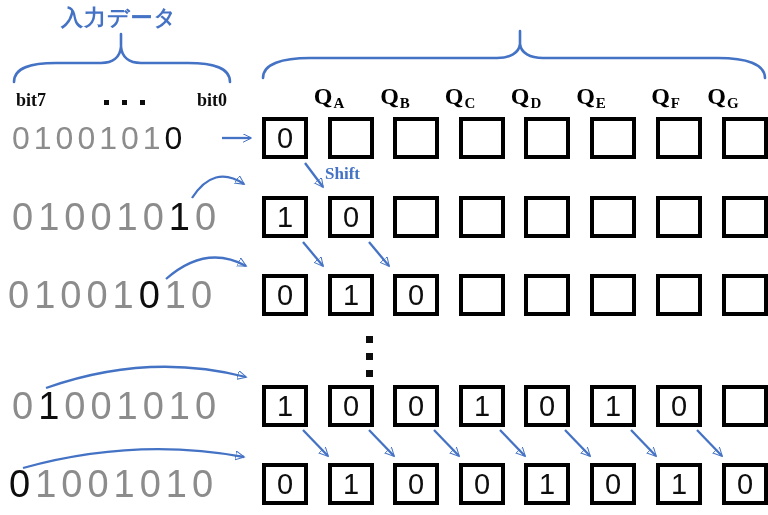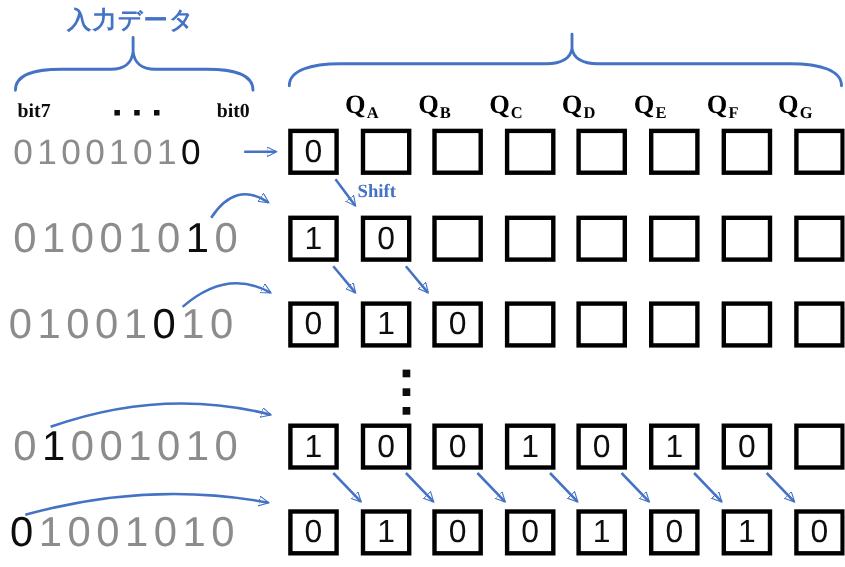--- a/index.html
+++ b/index.html
@@ -79,21 +79,21 @@
       <i></i>
       <i></i>
     </div>
 
   <div>
       <div class="q-label" style="left: 262px;"><span>Q</span><span class="sub">A</span></div>
       <div class="q-label" style="left: 328px;"><span>Q</span><span class="sub">B</span></div>
       <div class="q-label" style="left: 393px;"><span>Q</span><span class="sub">C</span></div>
       <div class="q-label" style="left: 459px;"><span>Q</span><span class="sub">D</span></div>
       <div class="q-label" style="left: 524px;"><span>Q</span><span class="sub">E</span></div>
-      <div class="q-label" style="left: 590px;"><span>Q</span><span class="sub">F</span></div>
+      <div class="q-label" style="left: 590px; text-align: right;"><span>Q</span><span class="sub">F</span></div>
       <div class="q-label" style="left: 656px;"><span>Q</span><span class="sub">G</span></div>
       <div class="q-label" style="left: 755px;"><span>Q</span><span class="sub">H</span></div>
     </div>
 
   <div>
       <div class="reg-cell" style="left: 262px; top: 117px;">0</div>
       <div class="reg-cell" style="left: 328px; top: 117px;"></div>
       <div class="reg-cell" style="left: 393px; top: 117px;"></div>
       <div class="reg-cell" style="left: 459px; top: 117px;"></div>
       <div class="reg-cell" style="left: 524px; top: 117px;"></div>

